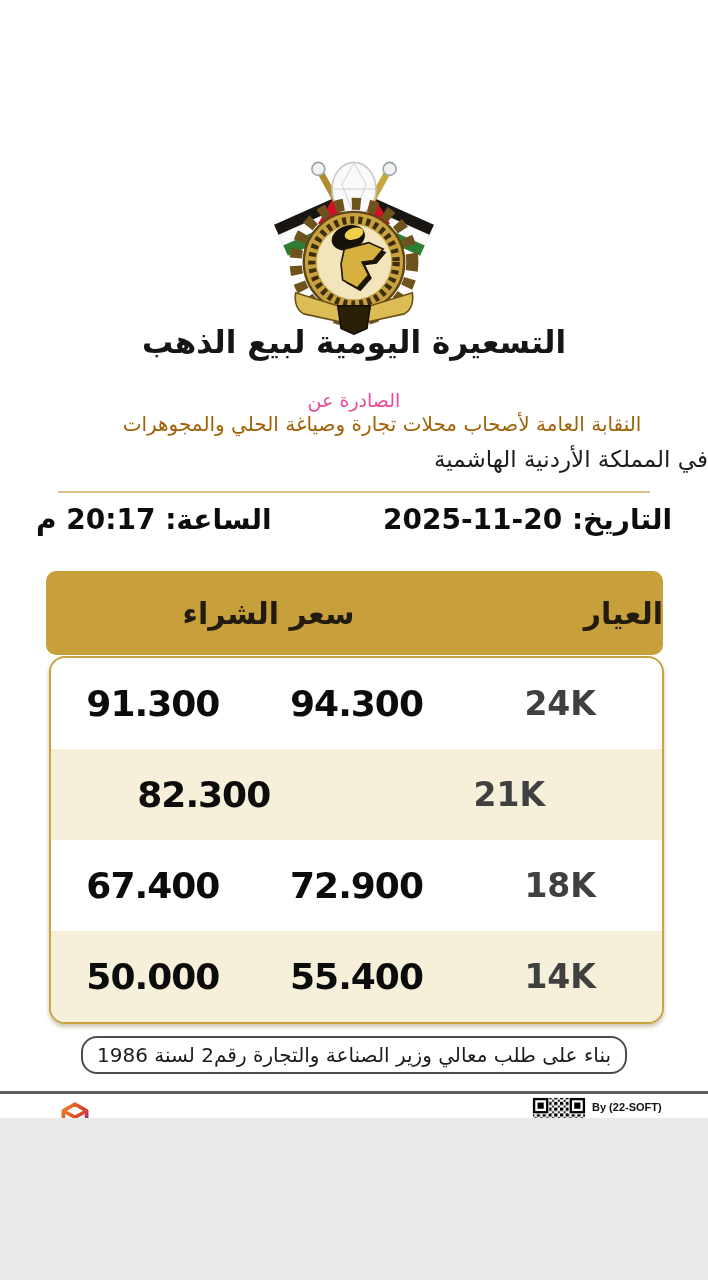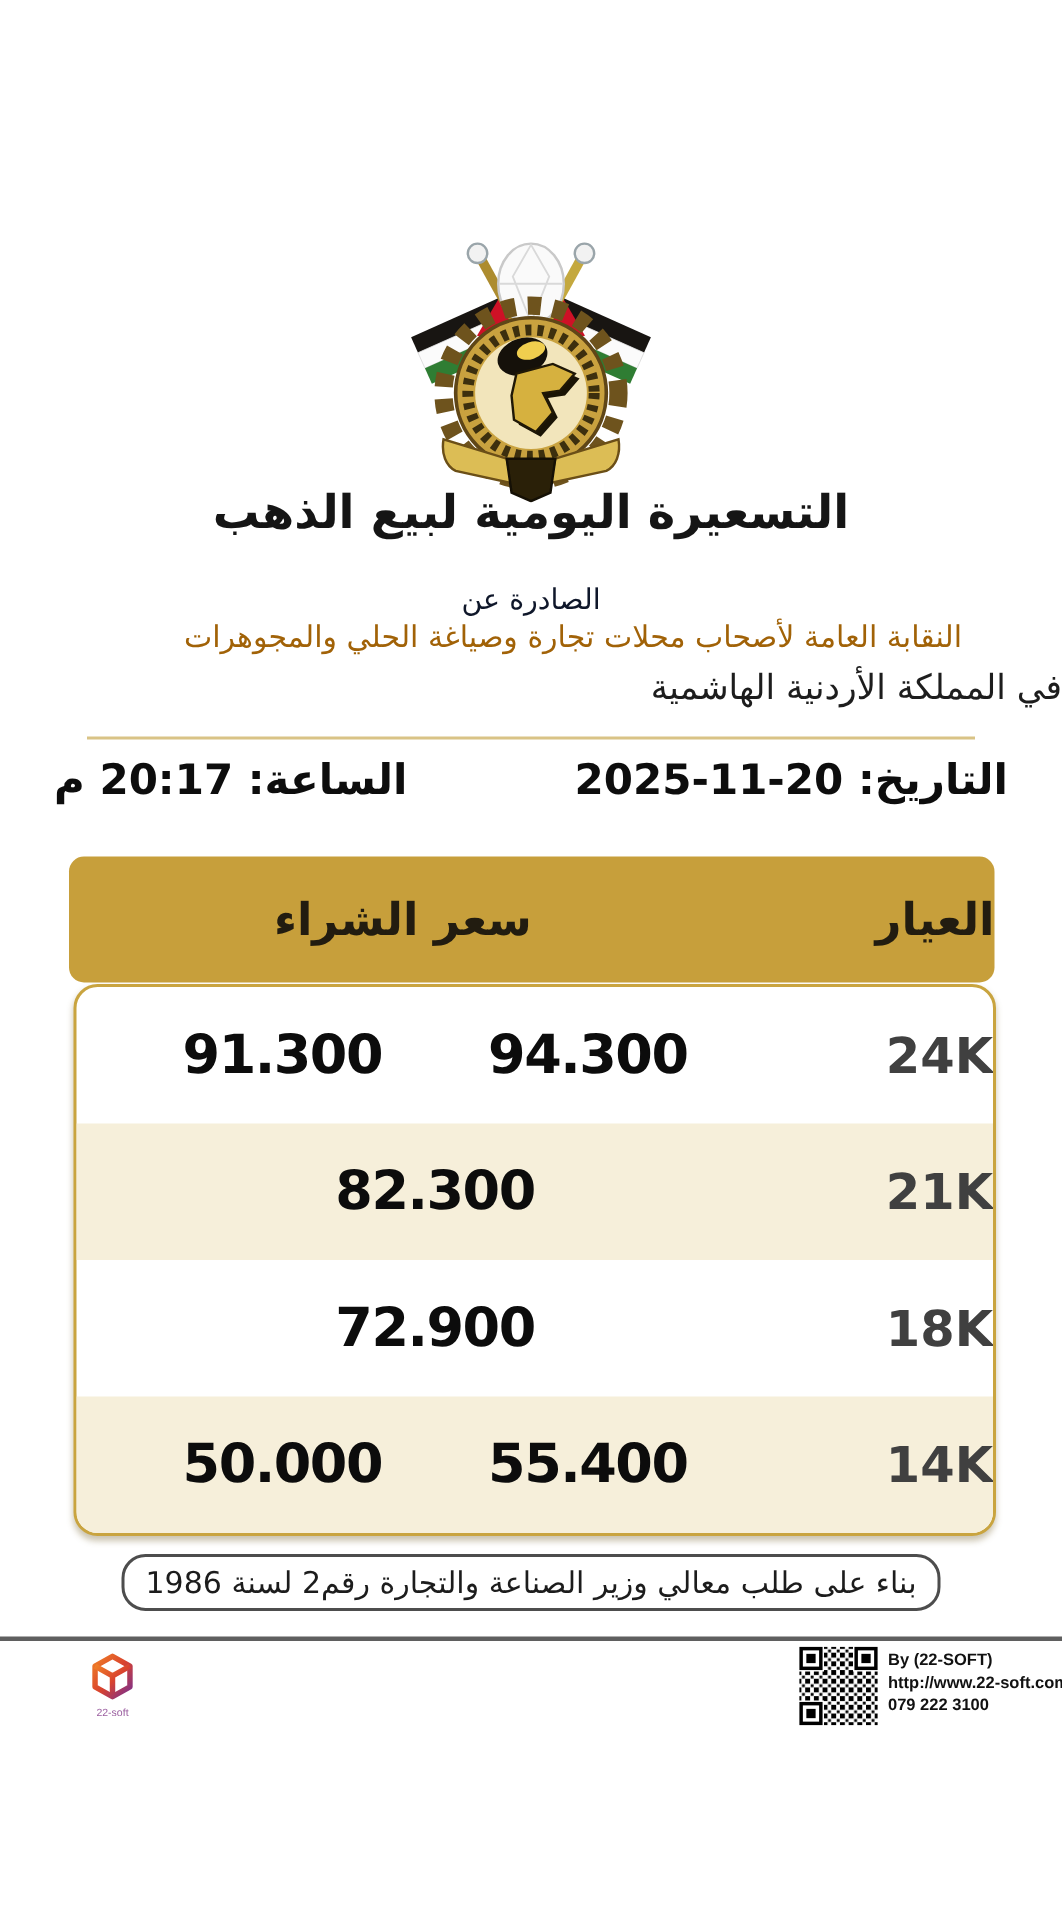--- a/index.html
+++ b/index.html
@@ -1,18 +1,18 @@
 <!DOCTYPE html>
 <html lang="ar"><head>
 <meta charset="utf-8">
 <style>
   html,body{margin:0;padding:0;background:#e9e9e9;}
   .page{
     position:relative;
-    width:708px;height:1280px;
+    width:708px;height:1118px;
     margin:0 auto;
     background:#ffffff;
     overflow:hidden;
     font-family:"DejaVu Sans",sans-serif;
     color:#161616;
   }
   
   .emblem{
     position:absolute;top:147px;left:50%;
     transform:translateX(-50%);
@@ -20,21 +20,21 @@
   }
   
   .title{
     position:absolute;top:324px;left:0;width:100%;
     text-align:center;direction:rtl;
     font-size:31px;font-weight:bold;color:#151515;
   }
   .sub1{
     position:absolute;top:389px;left:0;width:100%;
     text-align:center;direction:rtl;
-    font-size:19px;color:#0f172a;
+    font-size:19px;color:#ec4899;
   }
   .sub2{
     position:absolute;top:412px;left:0;width:100%;
     text-align:center;direction:rtl;
     font-size:20px;color:#a16207;padding-left:28px;
   }
   .sub3{
     position:absolute;top:446px;left:0;width:100%;
     direction:rtl;
     font-size:23px;color:#1d1d1d;
@@ -62,21 +62,21 @@
   .tbl-body{
     position:absolute;top:656px;left:49px;width:611px;
     border:2px solid #c9a43f;border-radius:16px;
     overflow:hidden;background:#ffffff;
     box-shadow:0 3px 4px rgba(140,125,80,0.45);
   }
   .tbl-row{
     direction:rtl;display:flex;align-items:center;height:91px;
   }
   .tbl-row.alt{background:#f6efda;}
-  .tbl-row .cell{flex:1;text-align:right;}
+  .tbl-row .cell{flex:1;text-align:center;}
   .karat-cell{font-size:33px;font-weight:bold;color:#404040;}
   .price-cell{font-size:36px;font-weight:bold;color:#0c0c0c;letter-spacing:-1px;}
   
   .note-box{
     position:absolute;top:1036px;left:50%;transform:translateX(-50%);
     border:2px solid #4d4d4d;border-radius:16px;
     padding:5px 14px;background:#ffffff;
     direction:rtl;white-space:nowrap;
     font-size:20px;color:#1c1c1c;
   }
@@ -174,20 +174,21 @@
       <div class="cell price-cell">94.300</div>
       <div class="cell price-cell">91.300</div>
     </div>
     <div class="tbl-row alt">
       <div class="cell karat-cell">21K</div>
       <div class="cell price-cell">82.300</div>
     </div>
     <div class="tbl-row">
       <div class="cell karat-cell">18K</div>
       <div class="cell price-cell">72.900</div>
+      <div class="cell price-cell">67.400</div>
     </div>
     <div class="tbl-row alt">
       <div class="cell karat-cell">14K</div>
       <div class="cell price-cell">55.400</div>
       <div class="cell price-cell">50.000</div>
     </div>
   </div>
 
   <div class="note-box">بناء على طلب معالي وزير الصناعة والتجارة رقم2 لسنة 1986</div>
 

